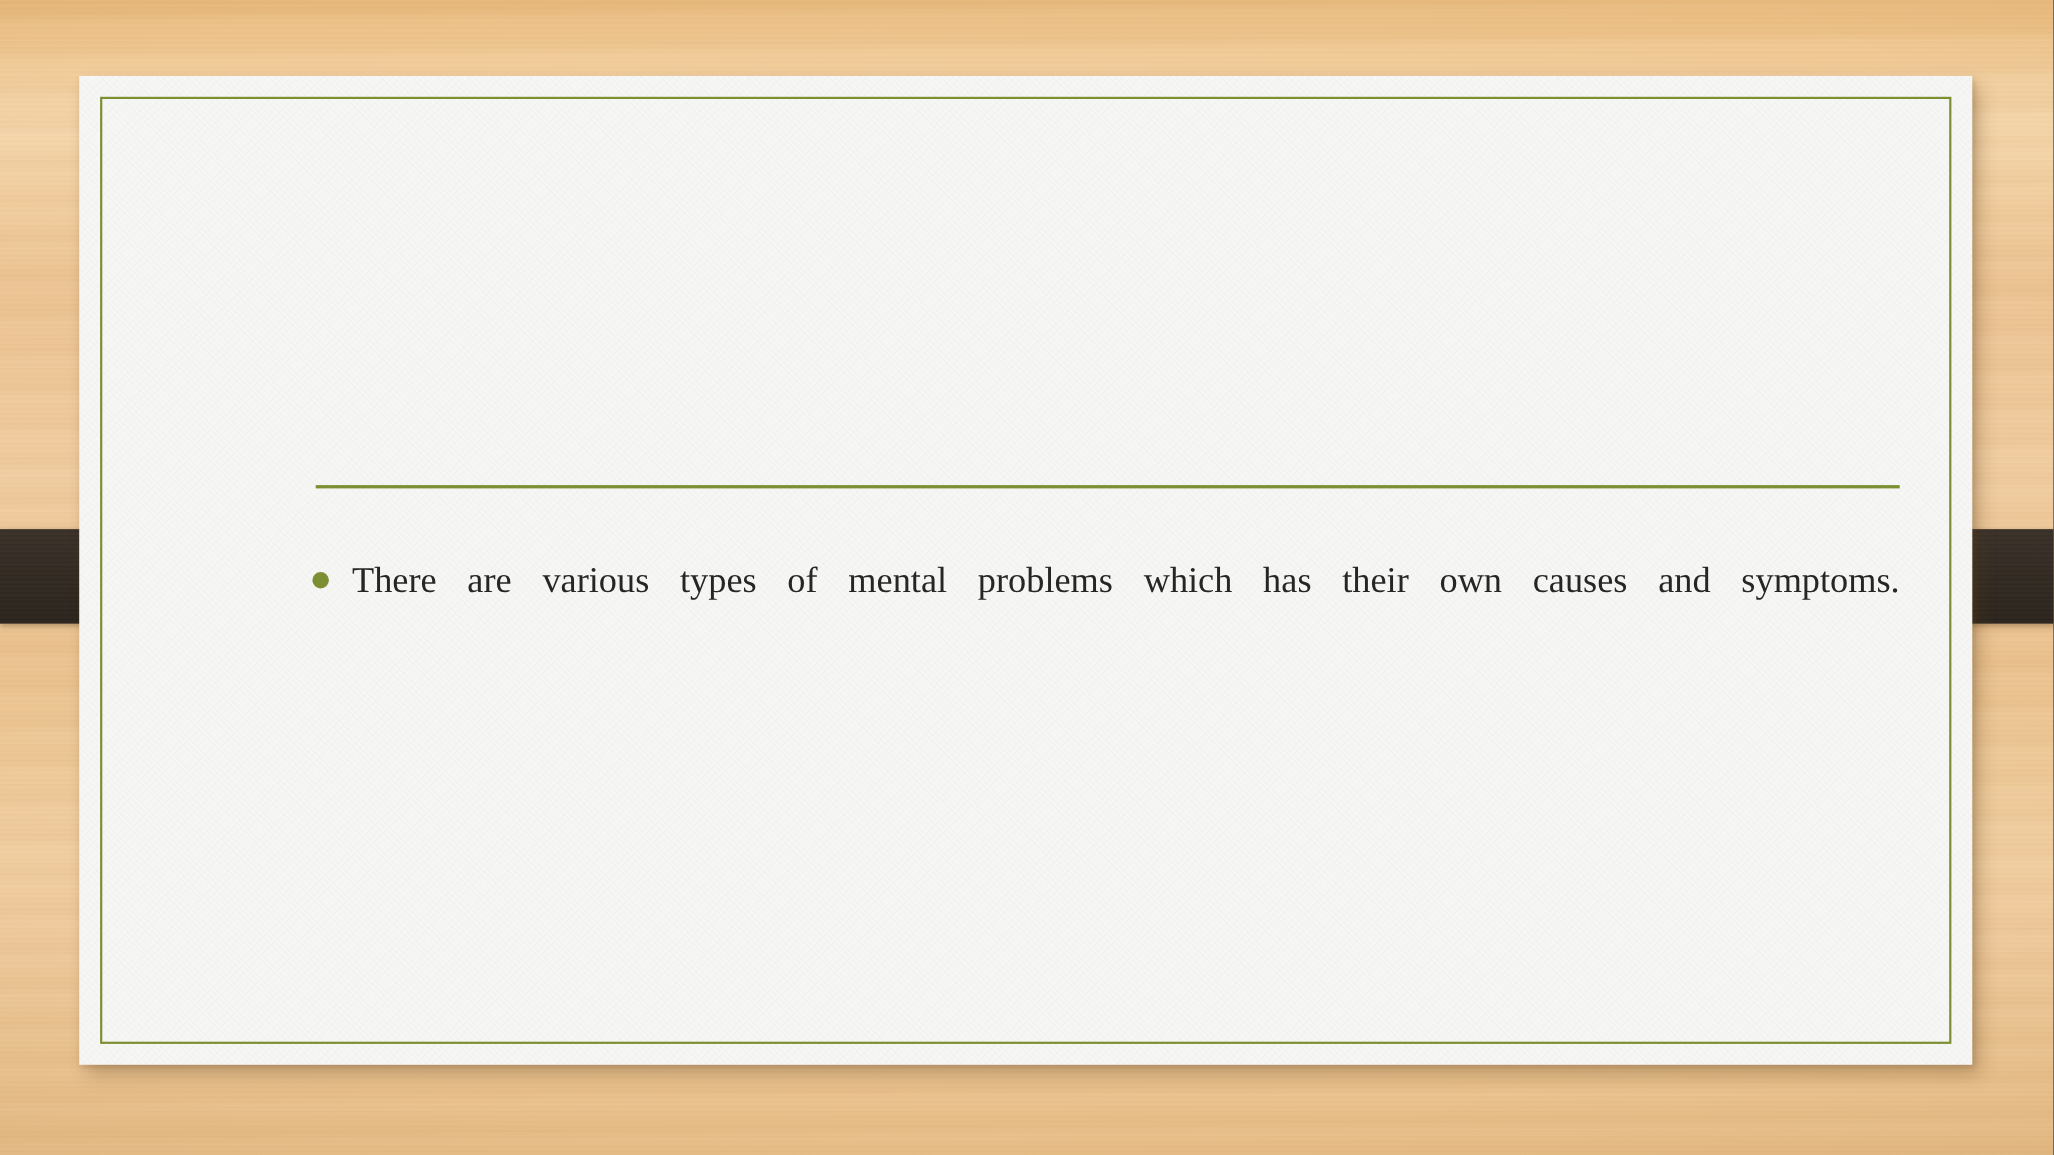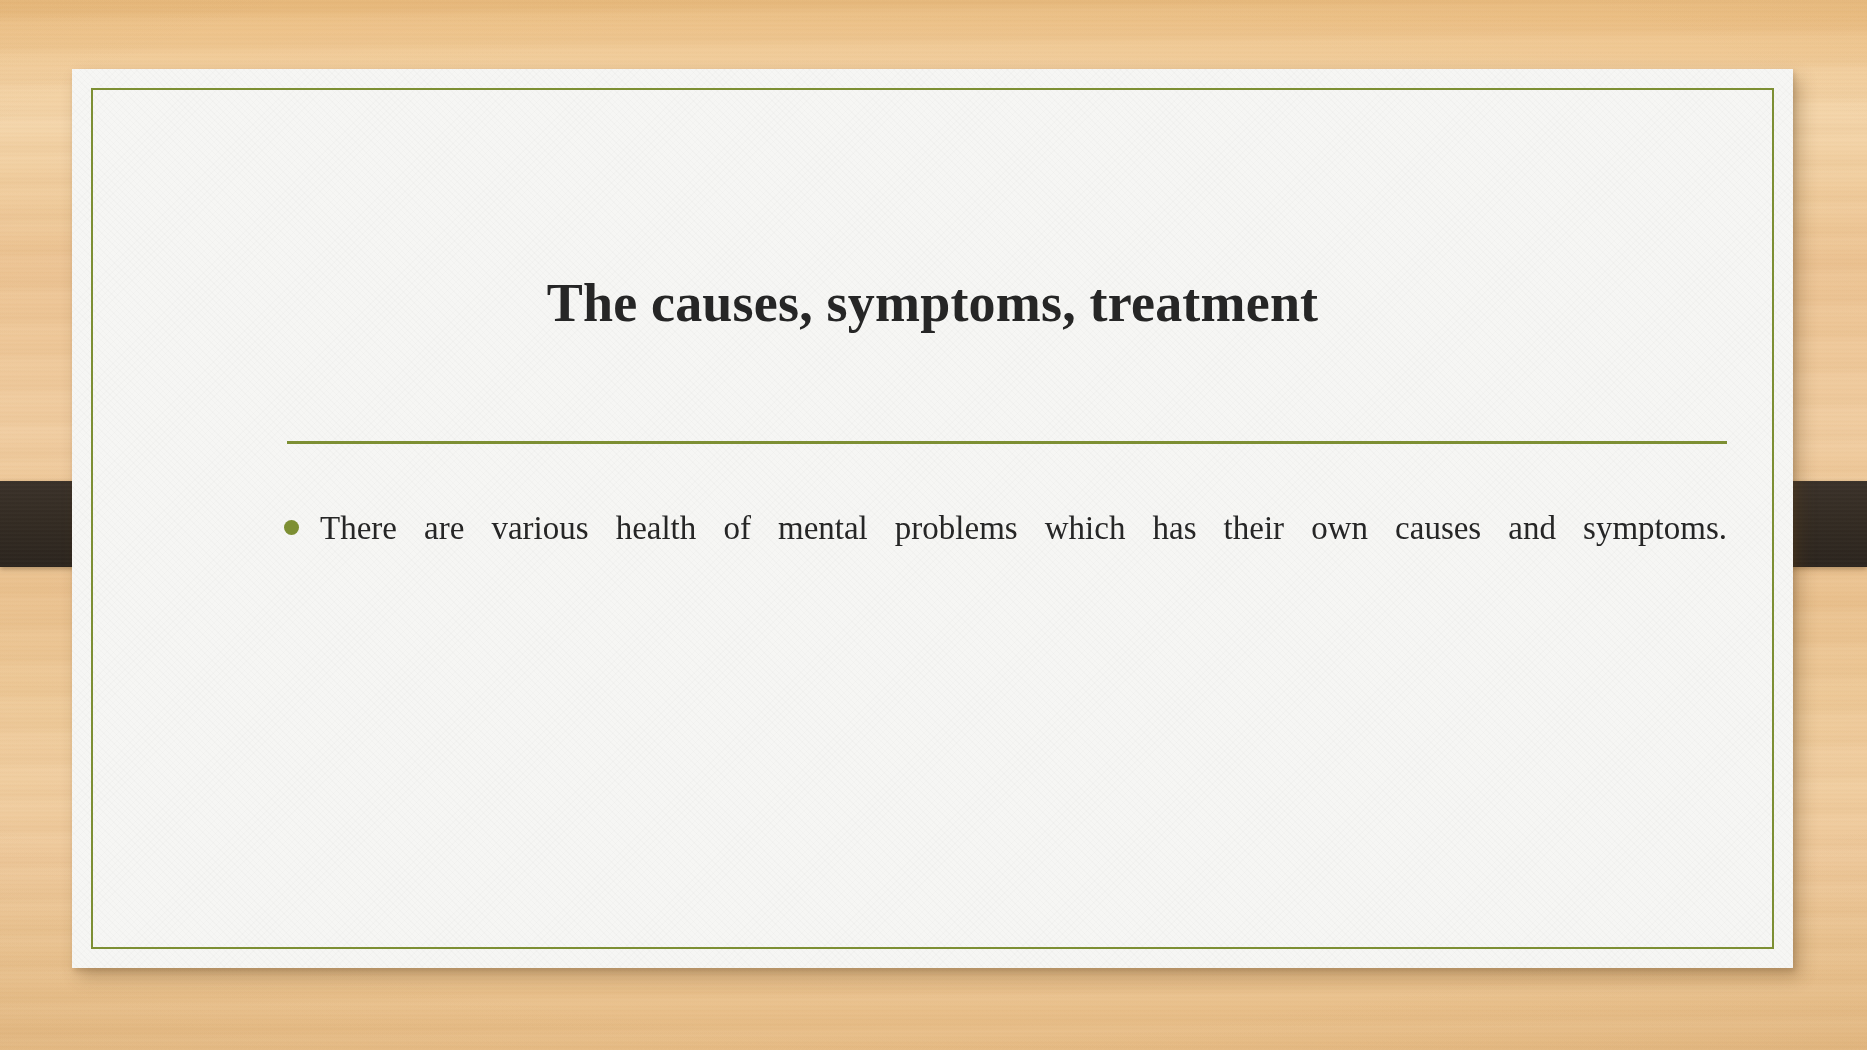--- a/index.html
+++ b/index.html
@@ -220,29 +220,28 @@
     <span class="ribbon-cap cap-top"></span>
     <span class="ribbon-cap cap-bottom"></span>
   </div>
 
   <div class="card">
     <div class="card-texture"></div>
     <div class="card-inner-border"></div>
 
     <div class="content">
 
-      <div class="slide-title">The causes, symptoms, treatment</div>
 
       <div class="title-rule"></div>
 
       <div class="bullet-list">
 
         <div class="bullet-item">
           <span class="bullet-dot"></span>
-          <span class="bullet-text">There are various health of mental problems which has their own causes and symptoms.</span>
+          <span class="bullet-text">There are various types of mental problems which has their own causes and symptoms.</span>
         </div>
 
 
       </div>
 
     </div>
   </div>
 
 </div>
 

